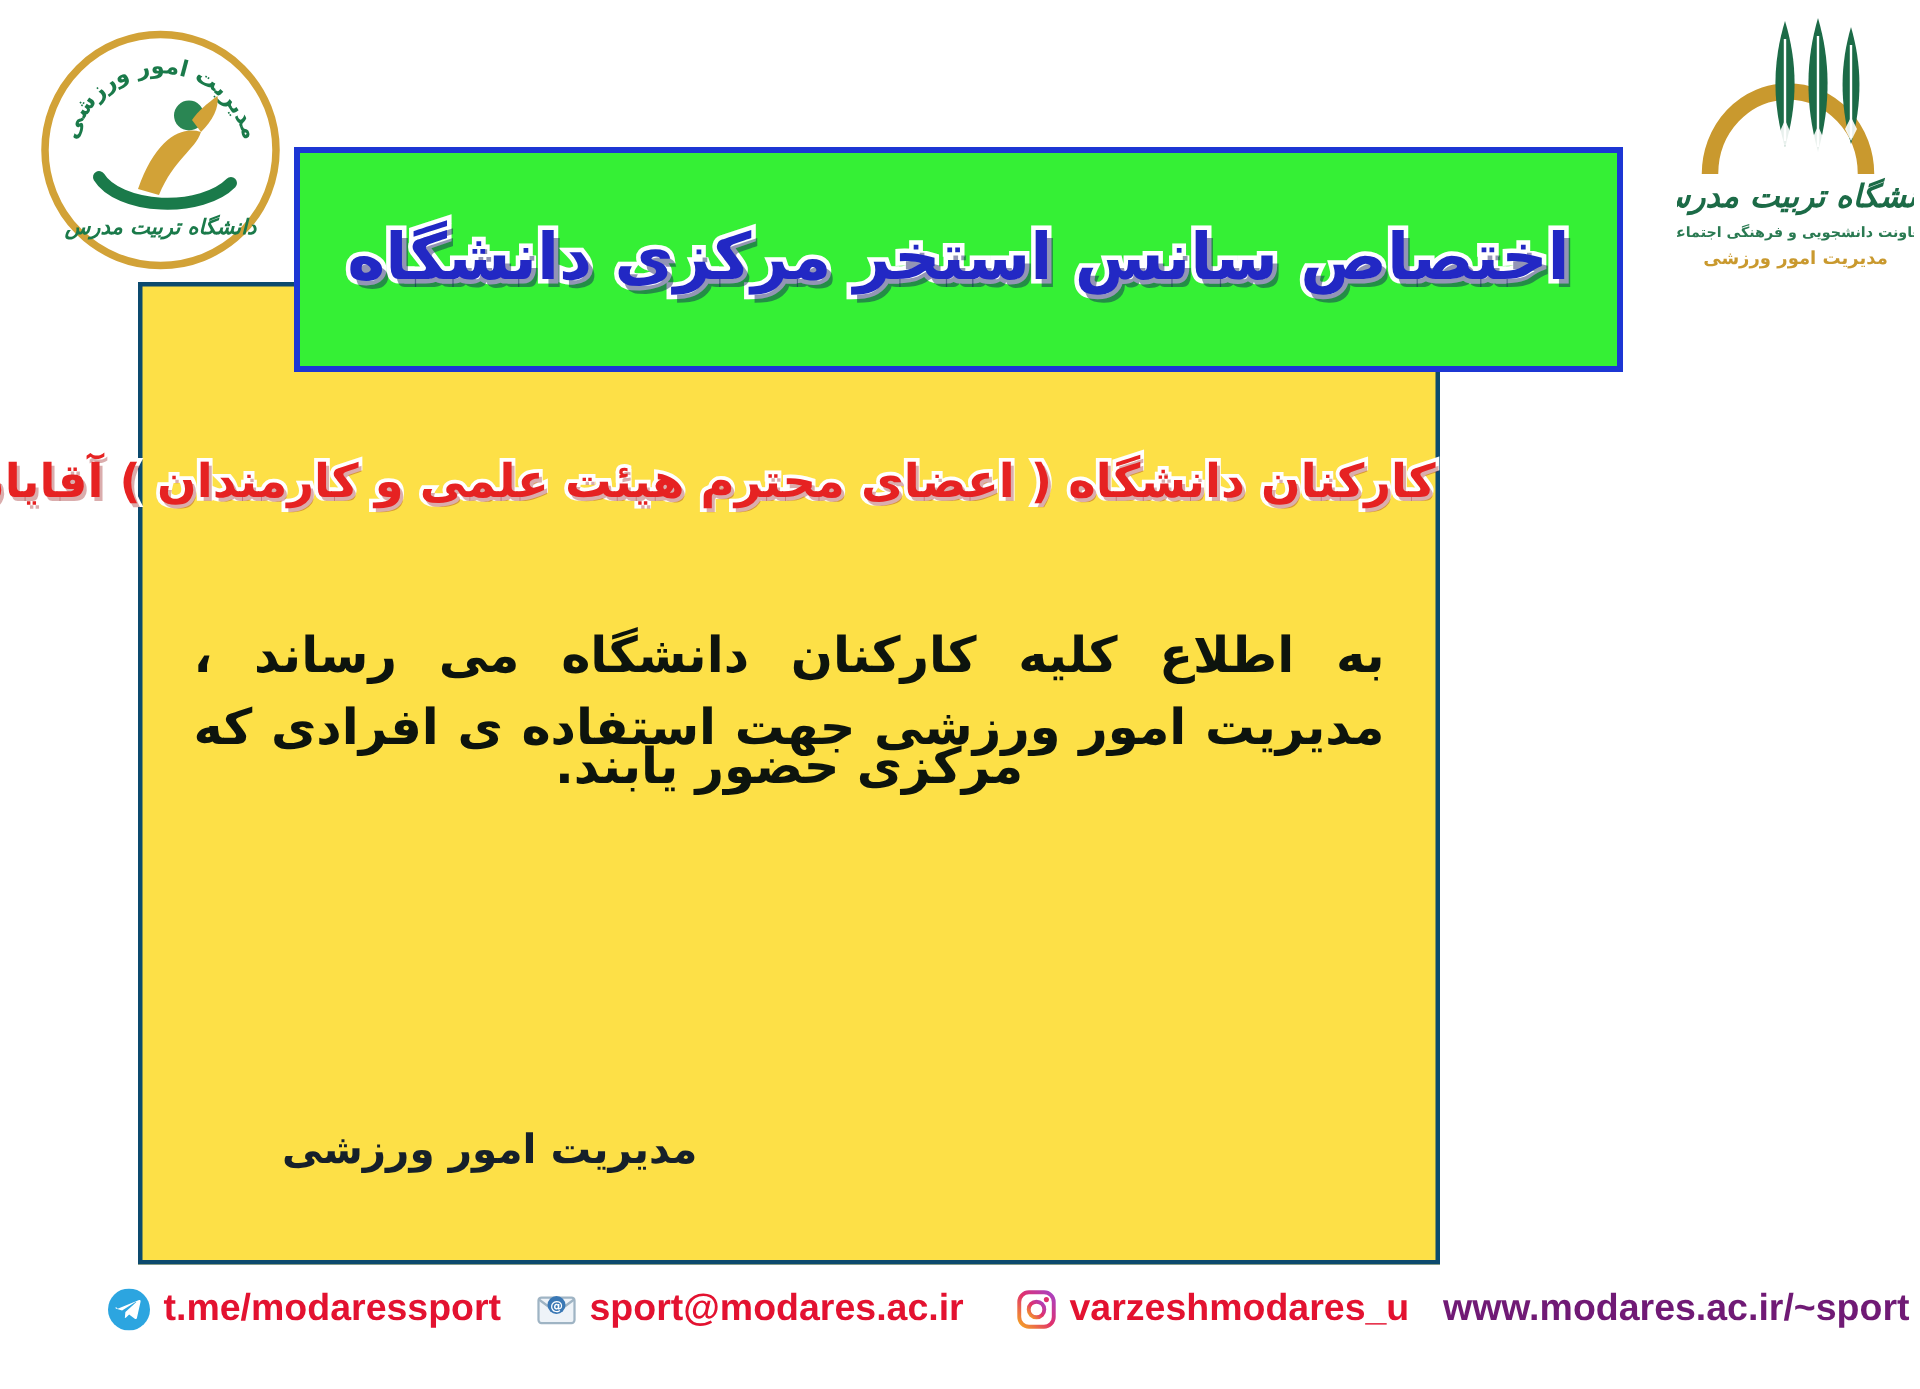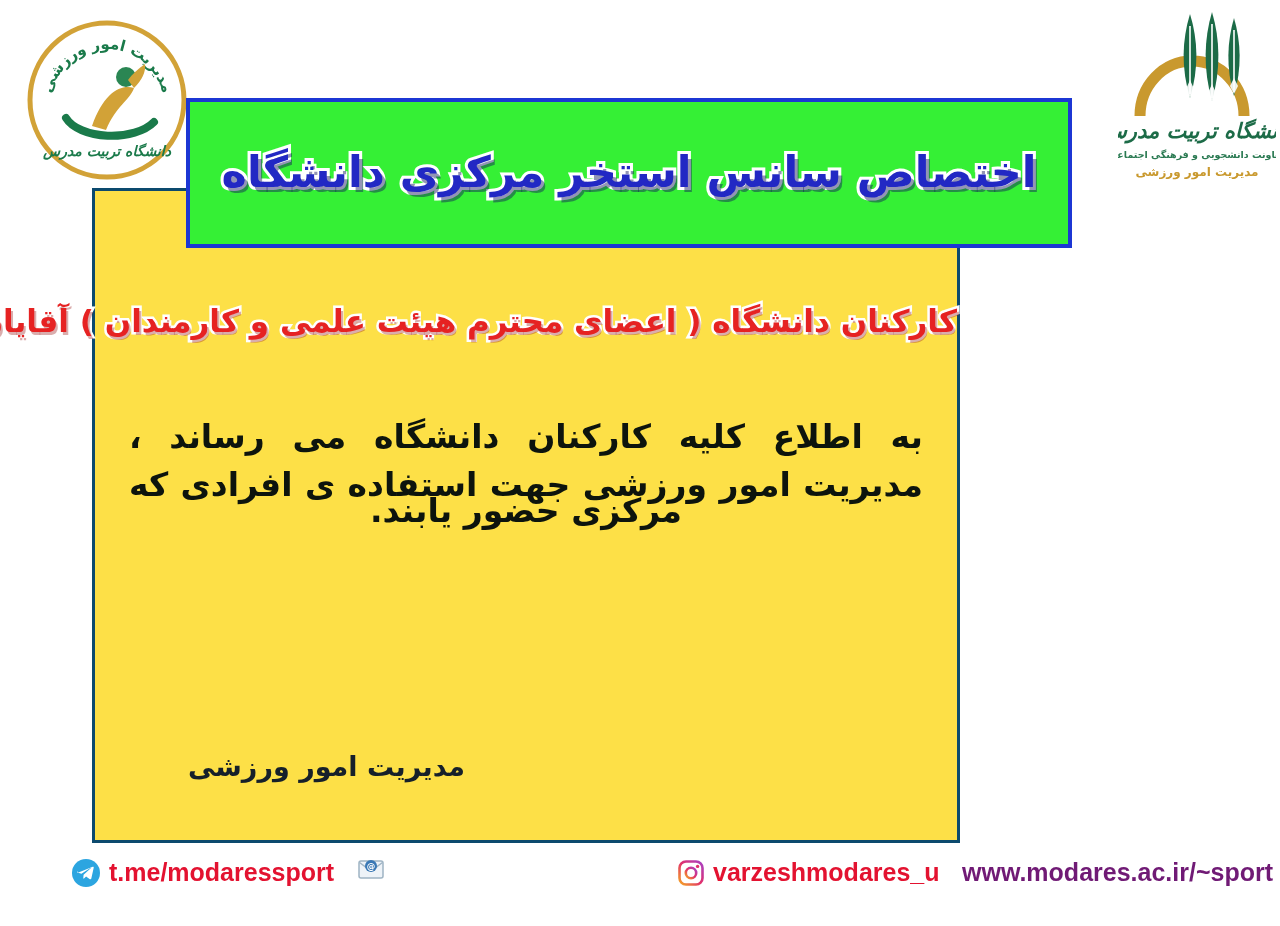--- a/index.html
+++ b/index.html
@@ -5,21 +5,21 @@
   * { margin:0; padding:0; box-sizing:border-box; }
   body { background:#fff; font-family:"DejaVu Sans", sans-serif; }
   .poster { position:relative; width:1280px; height:926px; background:#ffffff; overflow:hidden; }
 
   
   .logo-left { position:absolute; left:26px; top:14px; width:162px; height:168px; }
   .logo-right { position:absolute; left:1118px; top:6px; width:158px; height:182px; }
 
   
   .green-box {
-    position:absolute; left:186px; top:98px; width:886px; height:150px;
+    position:absolute; left:196px; top:98px; width:886px; height:150px;
     background:#35f035; border:4px solid #1c36d4; z-index:3;
     display:flex; flex-direction:column; align-items:center; justify-content:center;
     gap:8px;
   }
   .green-box .title-line {
     direction:rtl; font-size:43px; font-weight:bold; color:#2228c4;
     -webkit-text-stroke:6px #ffffff; paint-order:stroke fill;
     text-shadow:4px 5px 0 rgba(15,20,90,.45);
     line-height:1.2; white-space:nowrap;
   }
@@ -128,20 +128,21 @@
       <span class="label">t.me/modaressport</span>
     </div>
 
     <div class="footer-item fi-email">
       <svg width="26" height="22" viewBox="0 0 26 22">
         <rect x="1" y="3" width="24" height="17" rx="2" fill="#eef3f8" stroke="#9fb4c4" stroke-width="1.5"></rect>
         <path d="M1.5,4.5 L13,13 L24.5,4.5" fill="none" stroke="#9fb4c4" stroke-width="1.5"></path>
         <circle cx="13" cy="8" r="6" fill="#3a78b5"></circle>
         <text x="13" y="11" text-anchor="middle" font-size="8.5" font-weight="bold" fill="#ffffff">@</text>
       </svg>
+      <span class="label">sport@modares.ac.ir</span>
     </div>
 
     <div class="footer-item fi-instagram">
       <svg width="26" height="26" viewBox="0 0 26 26">
         <defs>
           <linearGradient id="ig" x1="0" y1="1" x2="1" y2="0">
             <stop offset="0" stop-color="#f5a623"></stop>
             <stop offset="0.5" stop-color="#e1306c"></stop>
             <stop offset="1" stop-color="#a742c6"></stop>
           </linearGradient>

